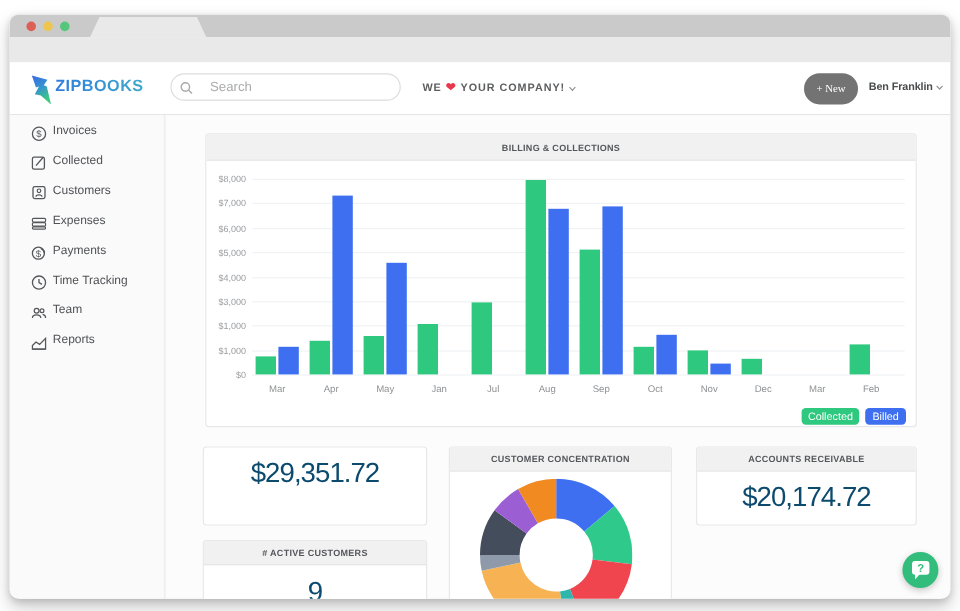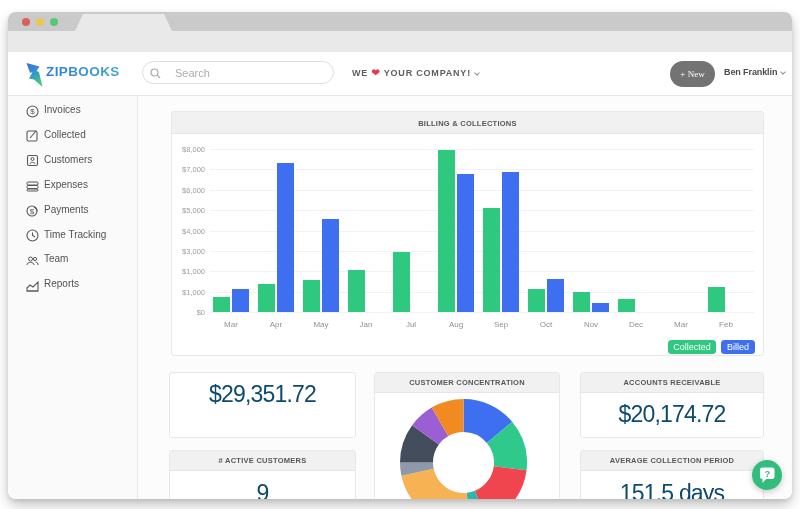--- a/index.html
+++ b/index.html
@@ -207,24 +207,20 @@
       <path d="M70.14,126.65 A63.5,63.5 0 0 1 1.39,76.70 L33.67,69.84 A30.5,30.5 0 0 0 66.69,93.83 Z" fill="#f7b254"></path>
       <path d="M1.39,76.70 A63.5,63.5 0 0 1 0.00,63.50 L33.00,63.50 A30.5,30.5 0 0 0 33.67,69.84 Z" fill="#8e99a9"></path>
       <path d="M0.00,63.50 A63.5,63.5 0 0 1 12.13,26.18 L38.82,45.57 A30.5,30.5 0 0 0 33.00,63.50 Z" fill="#444d5c"></path>
       <path d="M12.13,26.18 A63.5,63.5 0 0 1 31.75,8.51 L48.25,37.09 A30.5,30.5 0 0 0 38.82,45.57 Z" fill="#9b5fd3"></path>
       <path d="M31.75,8.51 A63.5,63.5 0 0 1 63.50,0.00 L63.50,33.00 A30.5,30.5 0 0 0 48.25,37.09 Z" fill="#f18a20"></path>
     </svg>
   <div class="card" style="left:572px; top:360px; width:184px; height:66px;">
     <div class="cardhead">ACCOUNTS RECEIVABLE</div>
     <div class="big" style="margin-top:8px;">$20,174.72</div>
   </div>
-  <div class="card" style="left:572px; top:438px; width:184px; height:60px;">
-    <div class="cardhead">AVERAGE COLLECTION PERIOD</div>
-    <div class="big" style="margin-top:9px;">151.5 days</div>
-  </div>
   <div class="chat">
     <svg width="30" height="30" viewBox="0 0 30 30">
         <rect x="8" y="7.5" width="14.5" height="11.5" rx="2.5" fill="#fff"></rect>
         <path d="M10.5,18 L10.5,23 L15,18 Z" fill="#fff"></path>
         <text x="15.3" y="16.7" font-size="9.5" font-weight="bold" fill="#32bd7d" text-anchor="middle">?</text>
       </svg>
   </div>
 </div>
 
 </body></html>

